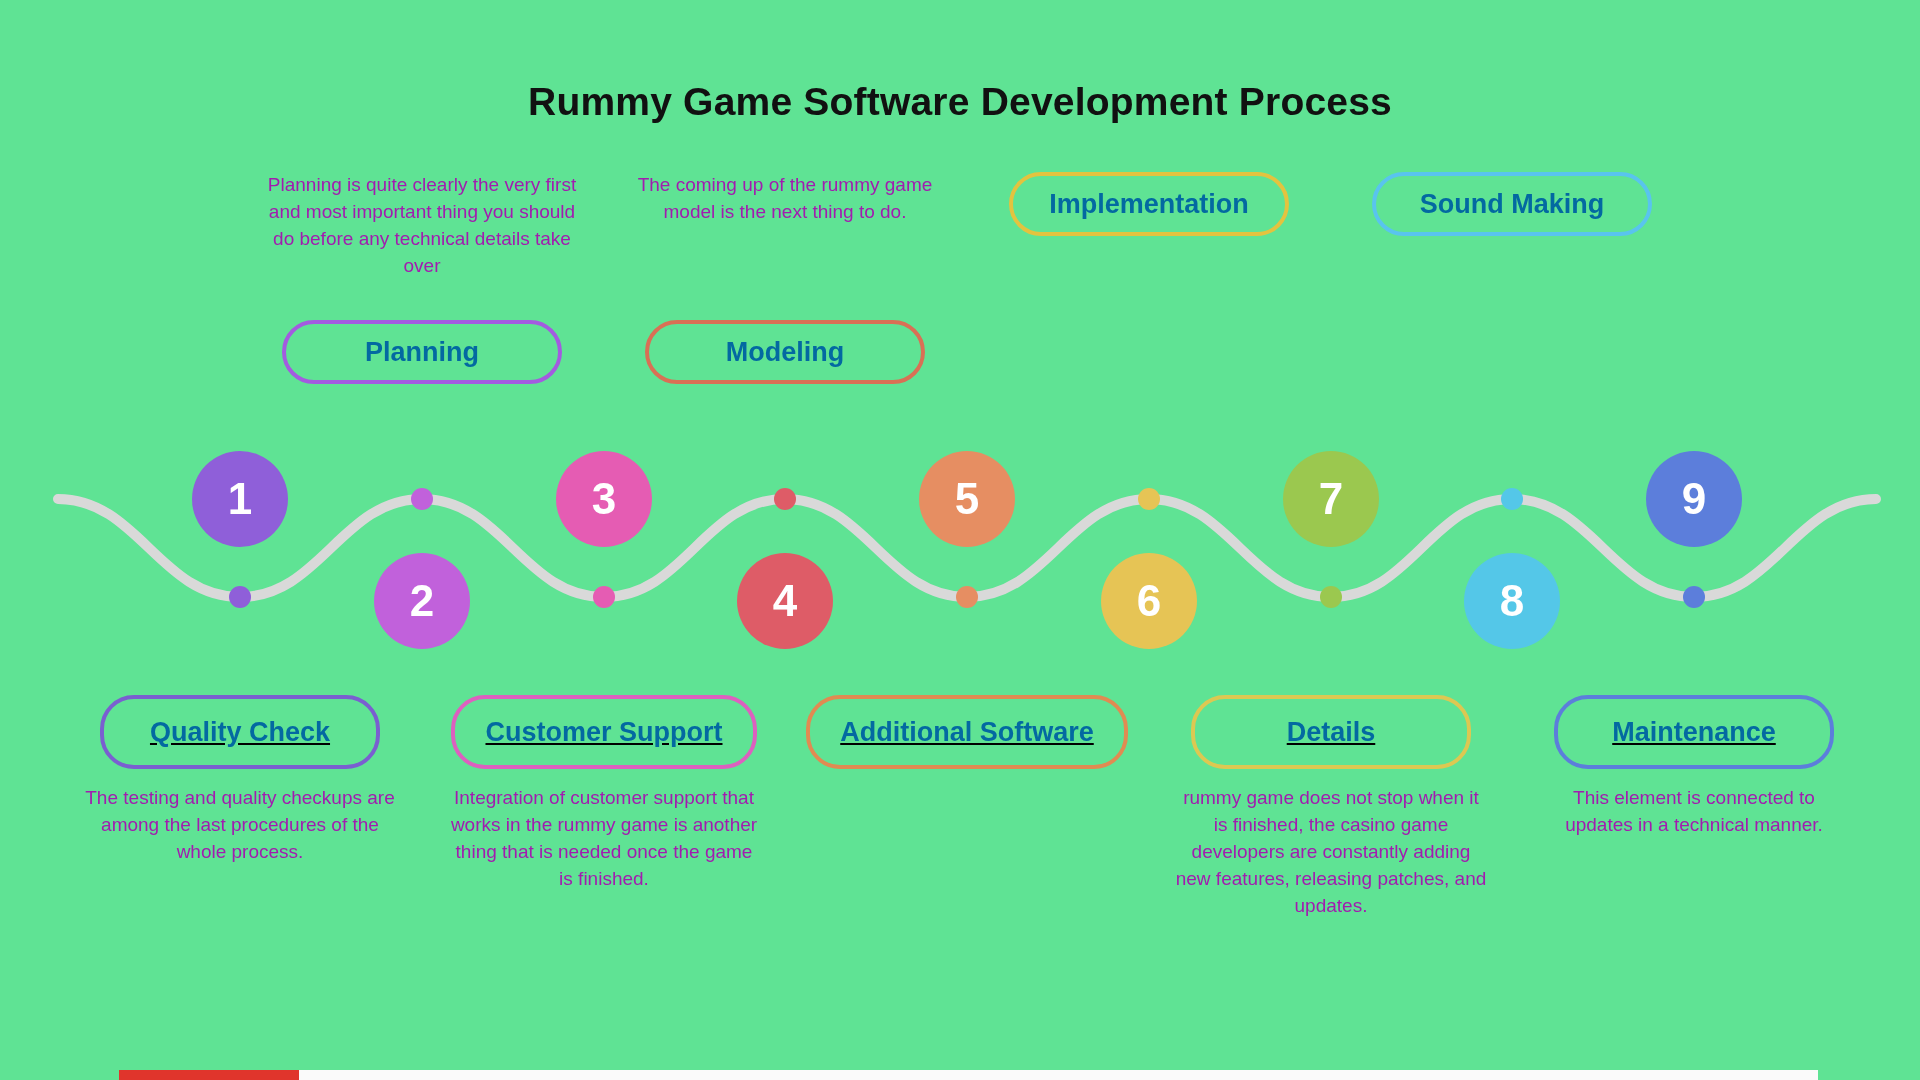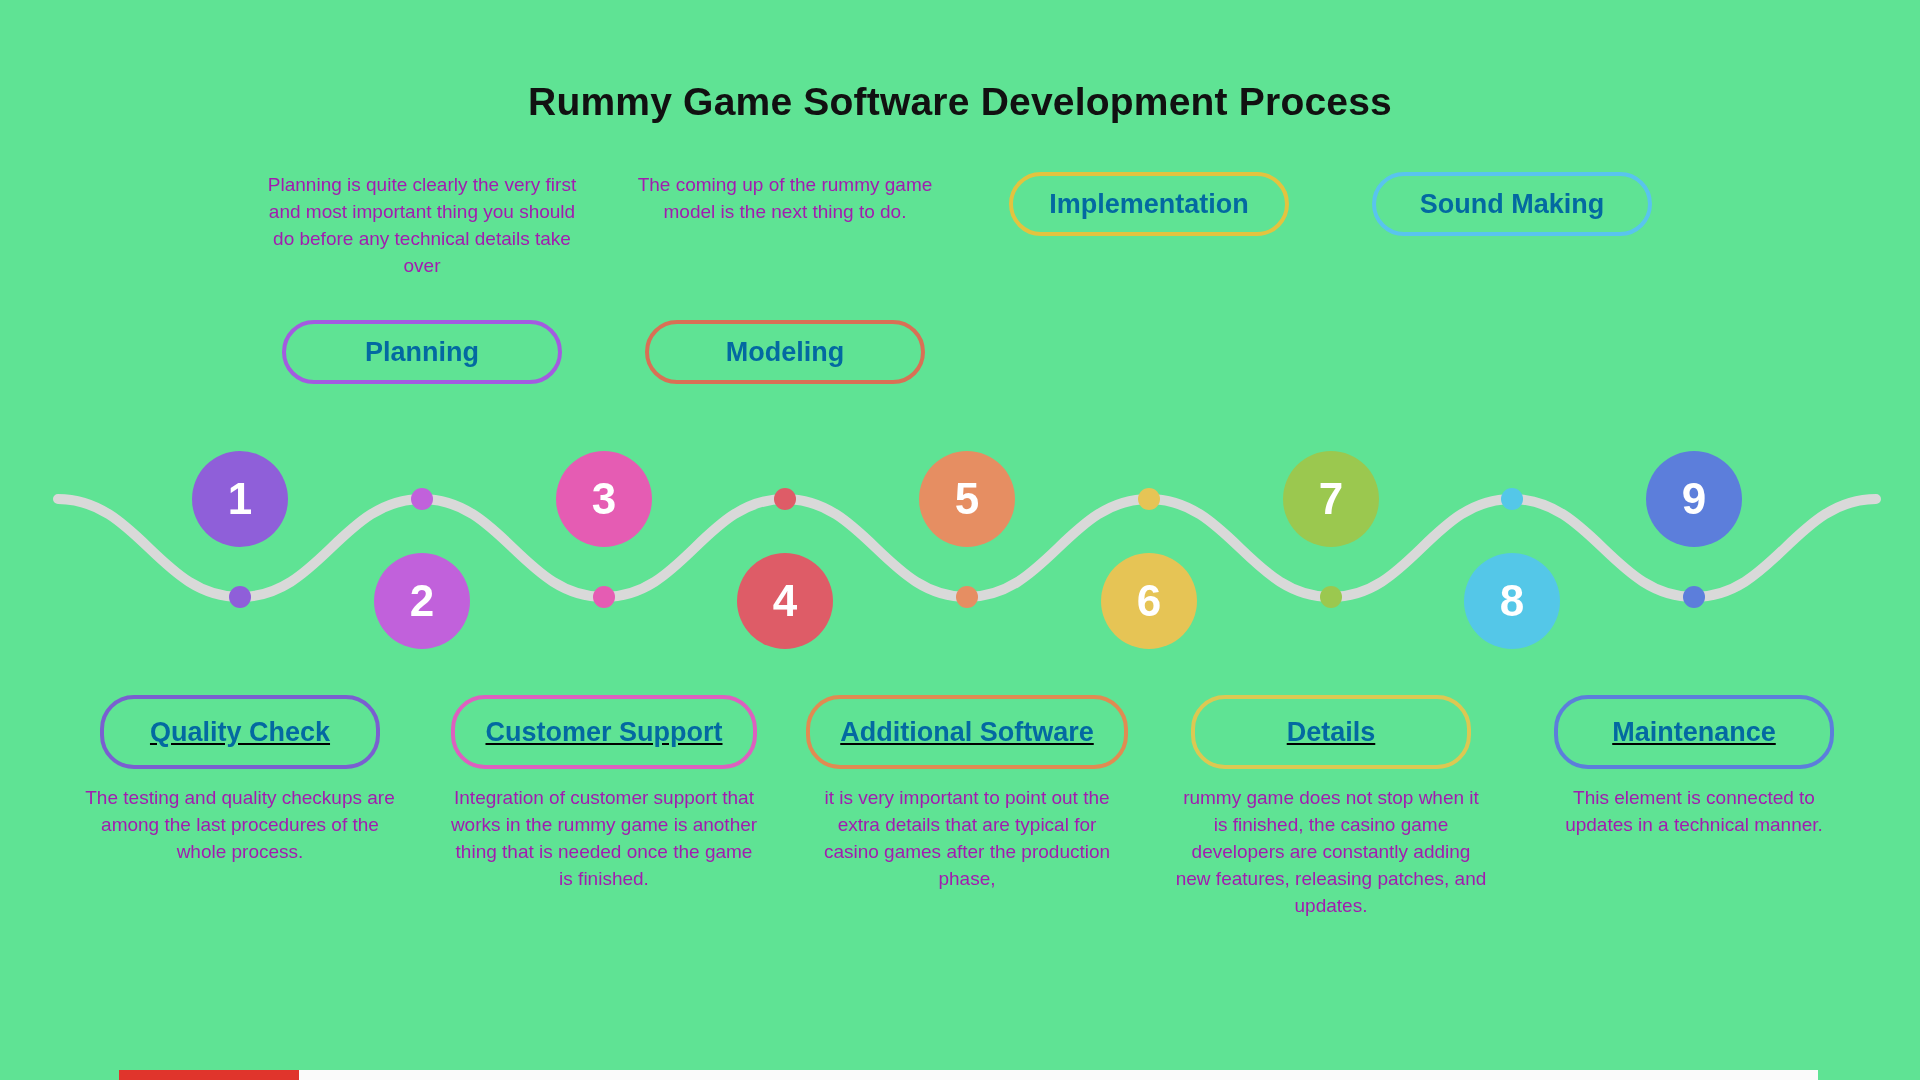--- a/index.html
+++ b/index.html
@@ -99,21 +99,20 @@
     <div class="pill" style="border-color: rgb(221, 96, 191);">
       <span>Customer Support</span>
     </div>
     <p class="step-desc">Integration of customer support that works in the rummy game is another thing that is needed once the game is finished.</p>
   </div>
 
   <div class="step-col bottom" style="left:967px">
     <div class="pill" style="border-color: rgb(224, 139, 82);">
       <span>Additional Software</span>
     </div>
-    <p class="step-desc">it is very important to point out the extra details that are typical for casino games after the production phase,</p>
   </div>
 
   <div class="step-col bottom" style="left:1331px">
     <div class="pill" style="border-color: rgb(220, 200, 82);">
       <span>Details</span>
     </div>
     <p class="step-desc">rummy game does not stop when it is finished, the casino game developers are constantly adding new features, releasing patches, and updates.</p>
   </div>
 
   <div class="step-col bottom" style="left:1694px">

